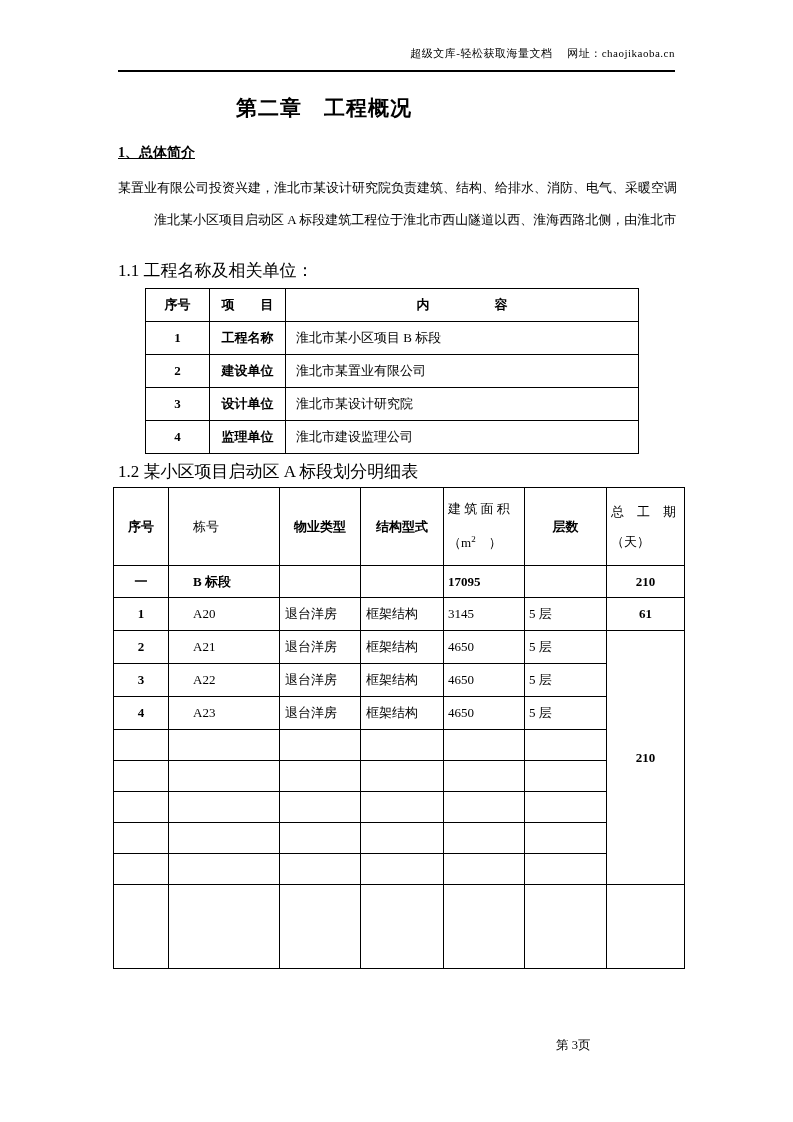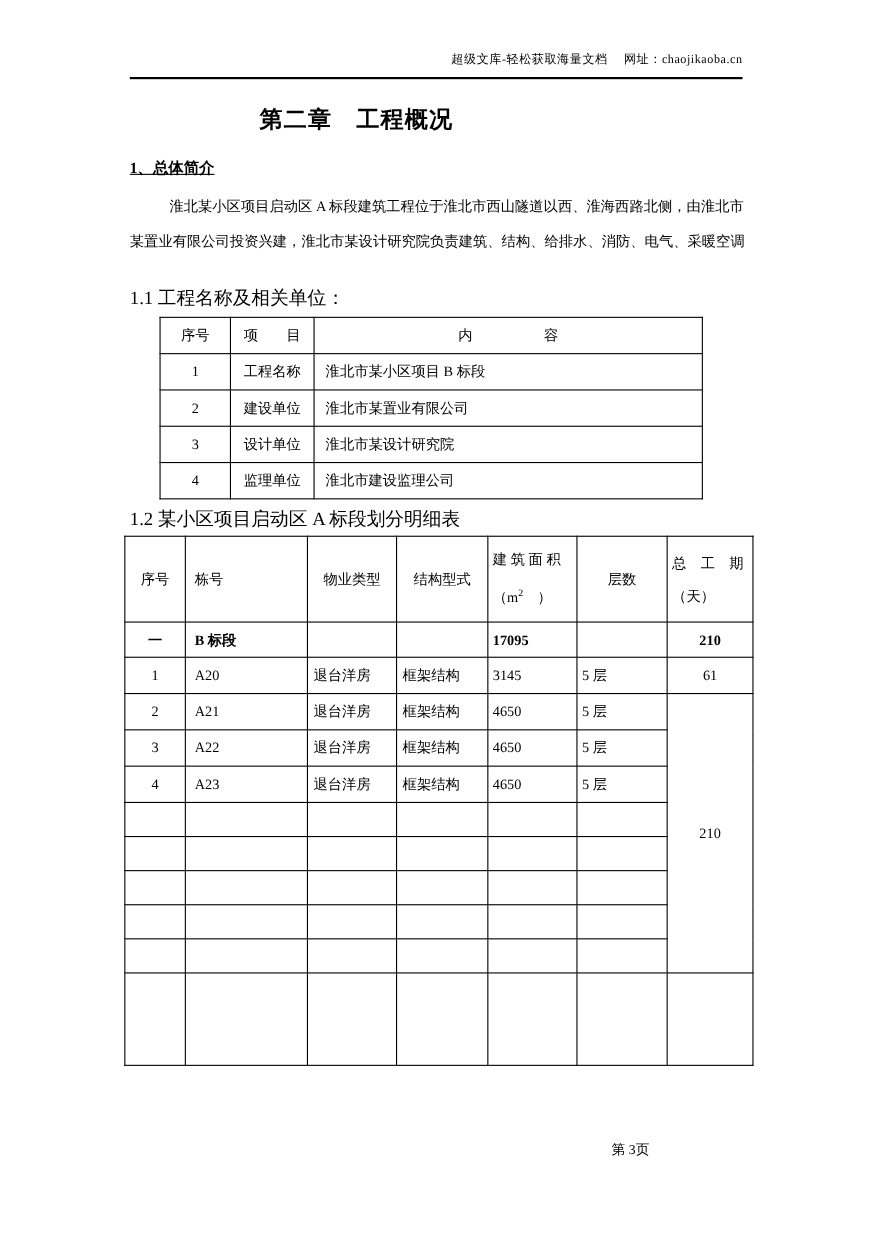--- a/index.html
+++ b/index.html
@@ -26,25 +26,25 @@
 
   
   #para{top:172px;left:118px;width:557px;font-size:13px;}
   .para-line{height:32px;line-height:32px;white-space:nowrap;}
   .para-line.justify{text-align:justify;text-align-last:justify;}
   .para-line.indent{padding-left:36px;width:521px;}
 
   
   table{border-collapse:collapse;table-layout:fixed;}
   td{border:1px solid #000;font-size:13px;padding:0;vertical-align:middle;overflow:hidden;}
-  .ctr{text-align:center;}
+  .ctr{text-align:center;font-weight:bold;}
   .lft{text-align:left;}
   .pad4{padding-left:4px;}
   .pad5{padding-left:5px;}
-  .pad8{padding-left:8px;}
+  .pad8{padding-left:24px;}
   .pad10{padding-left:10px;}
   .bold{font-weight:bold;}
 
   
   #tbl1{top:288px;left:145px;width:493px;}
   #tbl1 tr{height:33px;}
 
   
   #tbl2{top:487px;left:113px;width:571px;}
   .t2-header{height:78px;}
@@ -62,22 +62,22 @@
 <body>
 
 <div id="hdr-text" class="abs">超级文库-轻松获取海量文档　 网址：chaojikaoba.cn</div>
 <div id="hdr-rule" class="abs"></div>
 
 <div id="doc-title" class="abs">第二章　工程概况</div>
 
 <div id="sec1-h" class="abs h-bold">1、总体简介</div>
 
 <div id="para" class="abs">
+  <div class="para-line justify">某置业有限公司投资兴建，淮北市某设计研究院负责建筑、结构、给排水、消防、电气、采暖空调</div>
   <div class="para-line justify indent">淮北某小区项目启动区 A 标段建筑工程位于淮北市西山隧道以西、淮海西路北侧，由淮北市</div>
-  <div class="para-line justify">某置业有限公司投资兴建，淮北市某设计研究院负责建筑、结构、给排水、消防、电气、采暖空调</div>
 </div>
 
 <div id="sec11-h" class="abs sub-h">1.1 工程名称及相关单位：</div>
 
 <table id="tbl1" class="abs">
   <colgroup>
       <col style="width:64px">
       <col style="width:76px">
       <col style="width:353px">
     </colgroup>

